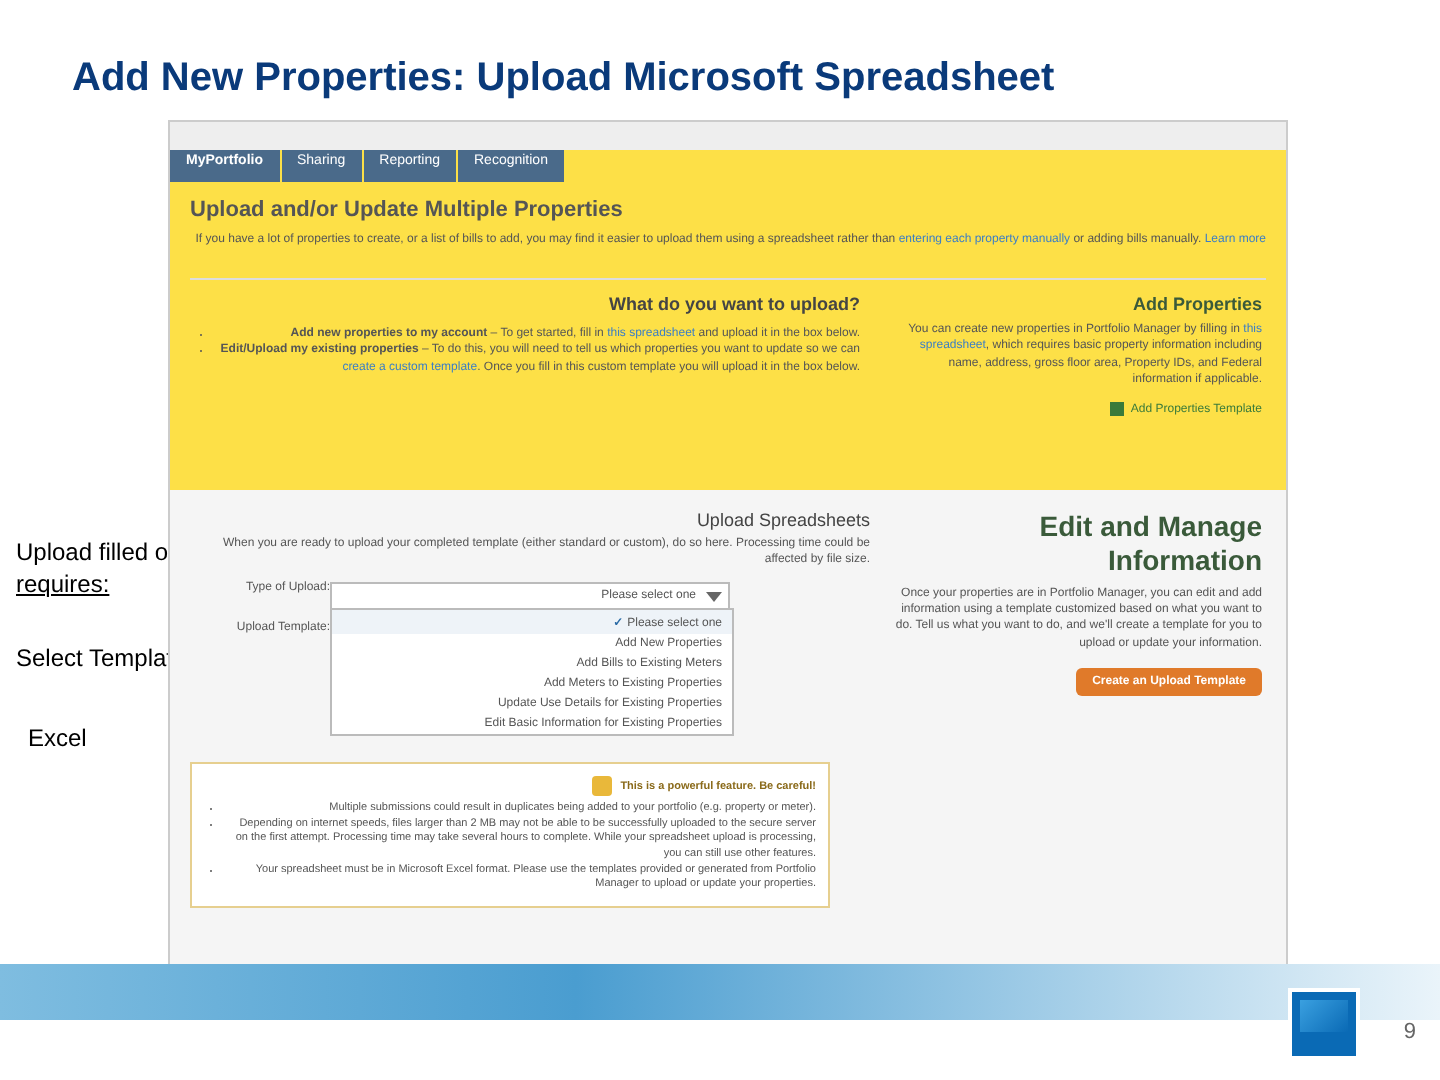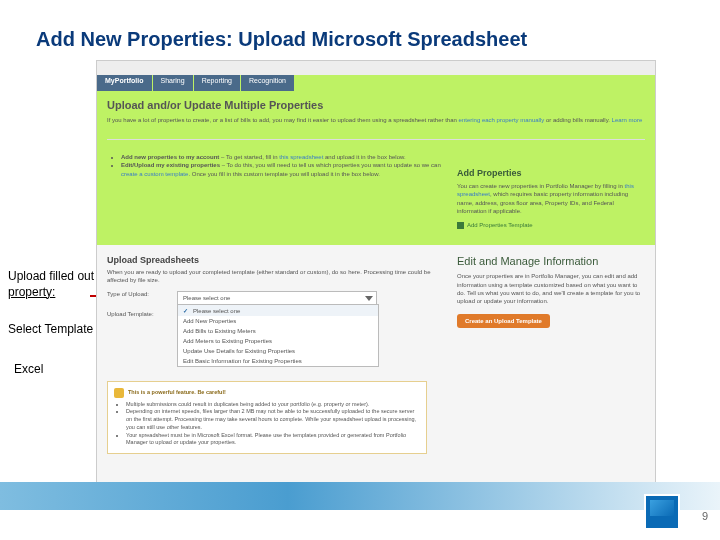--- a/index.html
+++ b/index.html
@@ -10,78 +10,78 @@
   .annot.a1 { top: 269px; left: 8px; width: 100px; }
   .annot.a1 .ul { text-decoration: underline; }
   .annot.a2 { top: 322px; left: 8px; }
   .annot.a3 { top: 362px; left: 14px; }
   .arrow-line { position: absolute; height: 2px; background: #c00000; }
   .arrow-line.l1 { top: 295px; left: 90px; width: 80px; }
   .arrow-line.l2 { top: 326px; left: 110px; width: 72px; }
   .arrow-head { position: absolute; width: 0; height: 0; border-top: 4px solid transparent; border-bottom: 4px solid transparent; border-left: 8px solid #c00000; }
   .arrow-head.h1 { top: 291px; left: 168px; }
   .arrow-head.h2 { top: 322px; left: 180px; }
-  .screenshot { position: absolute; top: 60px; left: 96px; width: 560px; height: 432px; border: 1px solid #ccc; background: #bef264; font-size: 6px; color: #555; }
+  .screenshot { position: absolute; top: 60px; left: 84px; width: 560px; height: 432px; border: 1px solid #ccc; background: #fde047; font-size: 6px; color: #555; text-align: right; }
   .topbar { height: 14px; background: #eee; position: relative; }
   .tabs { position: absolute; top: 14px; left: 0; height: 16px; width: 100%; display: flex; gap: 1px; font-size: 7px; color: #333; }
   .tab { background: #4a6a8a; color: #fff; padding: 2px 8px; }
   .tab:first-child { background: #4a6a8a; font-weight: bold; }
   .hdr { position: absolute; top: 38px; left: 10px; font-size: 11px; font-weight: bold; color: #555; }
   .intro { position: absolute; top: 56px; left: 10px; right: 10px; font-size: 6px; line-height: 1.3; }
   .intro a { color: #3b7ec5; }
   .hr { position: absolute; height: 1px; background: #ddd; left: 10px; right: 10px; }
   .hr.hr1 { top: 78px; }
   .sec1 { position: absolute; top: 86px; left: 10px; width: 335px; }
   .sec1 .sh { font-size: 9px; font-weight: bold; color: #444; }
   .sec1 ul { margin: 6px 0 0 14px; font-size: 6px; line-height: 1.4; }
   .sec1 a { color: #3b7ec5; }
-  .side1 { position: absolute; top: 86px; left: 360px; width: 186px; margin-top: 21px; }
+  .side1 { position: absolute; top: 86px; left: 360px; width: 186px; }
   .side1 .sh { font-size: 9px; font-weight: bold; color: #3a5a3a; }
   .side1 p { font-size: 6px; line-height: 1.4; margin-top: 4px; }
   .side1 a { color: #3b7ec5; }
   .link-green { color: #3a7a3a; font-size: 6px; display: inline-block; margin-top: 6px; }
   .link-green .icon { display: inline-block; width: 7px; height: 7px; background: #3a7a3a; margin-right: 3px; vertical-align: middle; }
   .sec2wrap { position: absolute; top: 184px; left: 0; right: 0; bottom: 0; background: #f5f5f5; padding: 10px; }
   .sec2 { width: 340px; float: left; }
-  .sec2 .sh { font-size: 9px; font-weight: bold; color: #444; }
+  .sec2 .sh { font-size: 9px; font-weight: normal; color: #444; }
   .sec2 p { font-size: 6px; line-height: 1.4; margin-top: 3px; }
   .formrow { display: flex; align-items: flex-start; margin-top: 6px; font-size: 6px; }
   .formrow .lbl { width: 70px; color: #555; }
   .dropdown { position: relative; width: 200px; background: #fff; border: 1px solid #bbb; }
   .dd-sel { padding: 3px 16px 3px 5px; position: relative; }
   .dd-arrow { position: absolute; right: 3px; top: 4px; width: 0; height: 0; border-left: 4px solid transparent; border-right: 4px solid transparent; border-top: 5px solid #666; }
   .dd-list { position: absolute; top: 100%; left: -1px; width: 202px; background: #fff; border: 1px solid #bbb; z-index: 10; }
   .dd-opt { padding: 2px 5px; }
   .dd-opt:first-child { background: #eef3f8; }
   .dd-opt .chk { display: inline-block; width: 8px; color: #2a6aa5; font-weight: bold; margin-right: 2px; }
   .filebtn { display: inline-block; padding: 2px 6px; background: #eee; border: 1px solid #bbb; font-size: 6px; }
   .warnbox { margin-top: 58px; background: #fff; border: 1px solid #e6cf8f; padding: 6px; width: 320px; font-size: 5.5px; line-height: 1.4; }
   .warnbox .wt { font-weight: bold; color: #8a6a1a; margin-bottom: 3px; }
   .warn-icon { display: inline-block; width: 10px; height: 10px; background: #e9b83a; margin-right: 4px; vertical-align: middle; border-radius: 2px; }
   .warnbox ul { margin-left: 12px; }
   .side2 { position: absolute; top: 10px; left: 360px; width: 186px; }
-  .side2 .sh { font-size: 11px; font-weight: normal; color: #3a5a3a; line-height: 1.2; }
+  .side2 .sh { font-size: 14px; font-weight: bold; color: #3a5a3a; line-height: 1.2; }
   .side2 p { font-size: 6px; line-height: 1.4; margin-top: 4px; }
   .orange-btn { display: inline-block; margin-top: 8px; padding: 4px 8px; background: #e07a2a; color: #fff; border-radius: 3px; font-size: 6px; font-weight: bold; }
   .footer-band { position: absolute; bottom: 30px; left: 0; width: 720px; height: 28px; background: linear-gradient(to right, #7fbde0 0%, #4a9dd0 40%, #eaf4fa 100%); }
   .footer-logo { position: absolute; bottom: 14px; left: 92px; font-size: 9px; color: #8aa0b0; }
   .footer-logo .b { font-weight: bold; letter-spacing: 0.5px; }
   .footer-right { position: absolute; bottom: 10px; right: 40px; width: 36px; height: 36px; background: #0a6ab5; border: 2px solid #fff; }
   .footer-right::after { content: ""; position: absolute; top: 4px; left: 4px; right: 4px; bottom: 12px; background: linear-gradient(135deg,#3aa0e0,#0a6ab5); }
   .pagenum { position: absolute; bottom: 18px; right: 12px; font-size: 11px; color: #666; }
 </style>
 </head>
 <body>
 
 <div class="slide">
   <div class="title">Add New Properties: Upload Microsoft Spreadsheet</div>
 
   <div class="annot a1">
     <span>Upload filled out</span><br>
-    <span class="ul">property:</span>
+    <span class="ul">requires:</span>
   </div>
   <div class="annot a2">Select Template</div>
   <div class="annot a3">Excel</div>
   <div class="arrow-line l1"></div>
   <div class="arrow-head h1"></div>
   <div class="arrow-line l2"></div>
   <div class="arrow-head h2"></div>
 
   <div class="screenshot">
     <div class="topbar"></div>
@@ -94,20 +94,21 @@
     <div class="hdr">Upload and/or Update Multiple Properties</div>
     <div class="intro">
       <span>If you have a lot of properties to create, or a list of bills to add, you may find it easier to upload them using a spreadsheet rather than</span>
       <a>entering each property manually</a>
       <span>or adding bills manually.</span>
       <a>Learn more</a>
     </div>
     <div class="hr hr1"></div>
 
     <div class="sec1">
+      <div class="sh">What do you want to upload?</div>
       <ul>
         <li>
           <b>Add new properties to my account</b><span> – To get started, fill in </span><a>this spreadsheet</a><span> and upload it in the box below.</span>
         </li>
         <li>
           <b>Edit/Upload my existing properties</b><span> – To do this, you will need to tell us which properties you want to update so we can </span><a>create a custom template</a><span>. Once you fill in this custom template you will upload it in the box below.</span>
         </li>
       </ul>
     </div>
 

